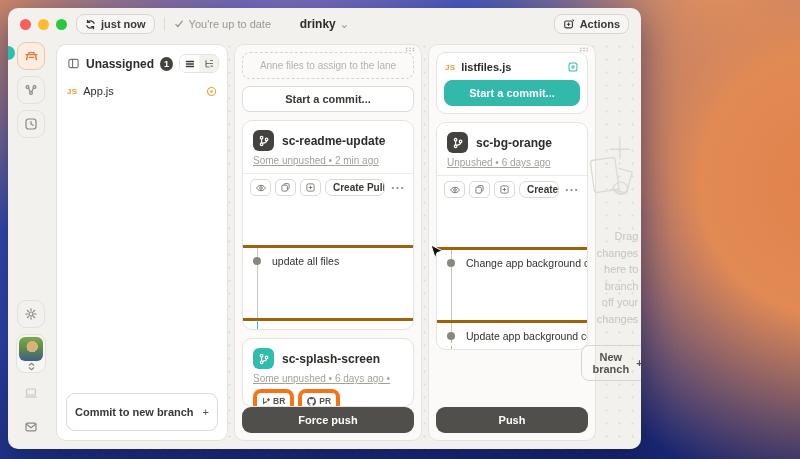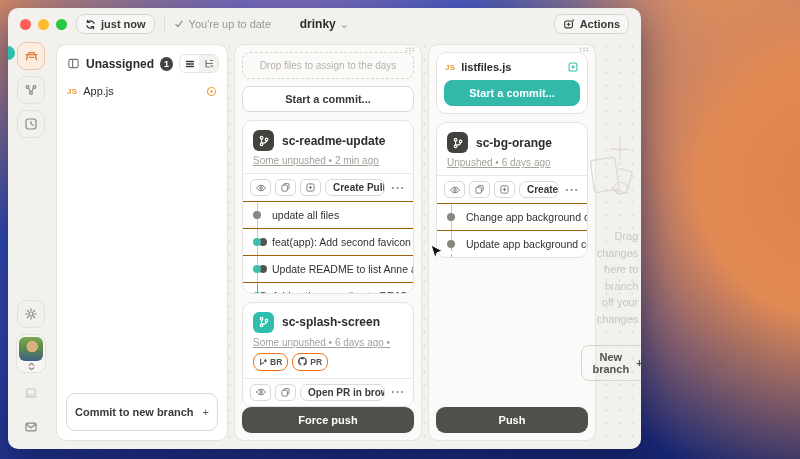--- a/index.html
+++ b/index.html
@@ -78,28 +78,28 @@
   .start-commit.teal { background:#32b9aa; border-color:#32b9aa; color:#fff; }
   .card { margin-top:8px; background:#fff; border:1px solid #e5e3de; border-radius:10px; position:relative; overflow:hidden; }
   .card-head { padding:9px 10px 7px; }
   .bh-row { display:flex; align-items:center; gap:8px; }
   .branch-badge { width:21px; height:21px; border-radius:6px; display:flex; align-items:center; justify-content:center; color:#fff; flex:0 0 21px; }
   .branch-badge.dark { background:#44423e; }
   .branch-badge.teal { background:#2fbdae; }
   .branch-name { font-size:12px; font-weight:700; color:#2e2c29; white-space:nowrap; }
   .branch-meta { margin-top:4px; font-size:10px; color:#a4a19b;text-decoration:underline; }
   .mini-badges { display:flex; gap:4px; margin-top:5px; }
-  .mini-badge { display:inline-flex; align-items:center; gap:3px; border:1px solid #f97316; border-radius:8px; padding:3px 5px; font-size:8.5px; font-weight:800; color:#55534e; }
+  .mini-badge { display:inline-flex; align-items:center; gap:3px; border:4px solid #f97316; border-radius:8px; padding:3px 5px; font-size:8.5px; font-weight:800; color:#55534e; }
   .action-row { display:flex; align-items:center; gap:4px; padding:5px 7px; border-top:1px solid #eceae5; }
   .sq-btn { width:21px; height:17px; border:1px solid #dcd9d4; border-radius:5px; background:#fff; display:flex; align-items:center; justify-content:center; color:#6f6c66; flex:0 0 auto; }
   .pr-btn { display:inline-flex; align-items:center; gap:5px; border:1px solid #dcd9d4; border-radius:7px; background:#fff; padding:2px 7px; font-size:10px; font-weight:600; color:#3a3834; white-space:nowrap; overflow:hidden; }
   .more-btn { margin-left:auto; color:#8b8882; border:none; background:none; padding:0 2px; }
   .commits { position:relative; }
   .commits .cline { position:absolute; left:14px; top:0; bottom:0; width:1px; background:#c9c6c0; }
-  .commit-row { position:relative; border-top:1px solid #a16207; padding:7px 8px 7px 29px; font-size:10.5px; color:#33312d; white-space:nowrap; overflow:hidden; }
+  .commit-row { position:relative; border-top:3px solid #a16207; padding:7px 8px 7px 29px; font-size:10.5px; color:#33312d; white-space:nowrap; overflow:hidden;margin-top:44px; }
   .cdot { position:absolute; left:10px; top:50%; transform:translateY(-50%); width:8px; height:8px; border-radius:50%; background:#8a877f; }
   .cdot.d2 { background:#3bbfae; box-shadow:6px 0 0 #57544e; }
   .tail { position:absolute; left:14px; width:1px; height:9px; }
   .tail.teal-t { background:#3bbfae; bottom:0; }
   .tail.orange-t { background:#f0a63c; bottom:0; width:2px; left:17px; }
   .tail.dashed-t { border-left:1px dashed #b5b2ab; background:none; bottom:0; }
   .push-btn { margin-top:auto; border:none; border-radius:9px; background:#514f4b; color:#fff; font-size:11px; font-weight:700; padding:7px; }
   
   .filecard { background:#fff; border:1px solid #e5e3de; border-radius:10px; padding:5px 7px 7px; }
   .filecard .file-row { padding:3px 1px 5px; }
@@ -269,21 +269,21 @@
         <span class="lane-handle icon">
           <svg width="10" height="5" viewBox="0 0 12 6" fill="currentColor">
               <circle cx="2" cy="1.5" r="1"></circle>
               <circle cx="6" cy="1.5" r="1"></circle>
               <circle cx="10" cy="1.5" r="1"></circle>
               <circle cx="2" cy="4.5" r="1"></circle>
               <circle cx="6" cy="4.5" r="1"></circle>
               <circle cx="10" cy="4.5" r="1"></circle>
             </svg>
         </span>
-        <div class="dropzone">Drop files to assign to the days</div>
+        <div class="dropzone">Anne files to assign to the lane</div>
         <button class="start-commit">Start a commit...</button>
 
         <div class="card">
           <div class="card-head">
             <div class="bh-row">
               <span class="branch-badge dark">
                 <svg width="12" height="12" viewBox="0 0 14 14" fill="none" stroke="currentColor" stroke-width="1.4" stroke-linecap="round">
                     <circle cx="4.2" cy="3.2" r="1.5"></circle>
                     <circle cx="4.2" cy="10.8" r="1.5"></circle>
                     <circle cx="10" cy="5.2" r="1.5"></circle>

